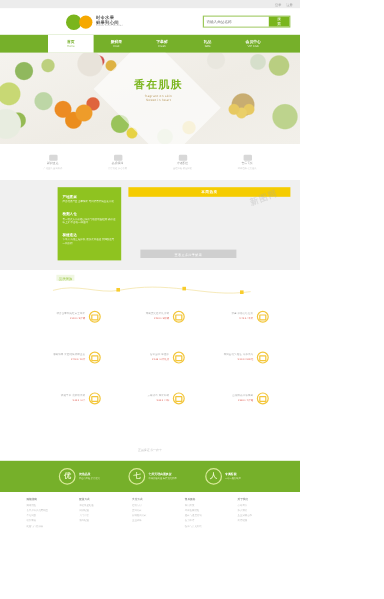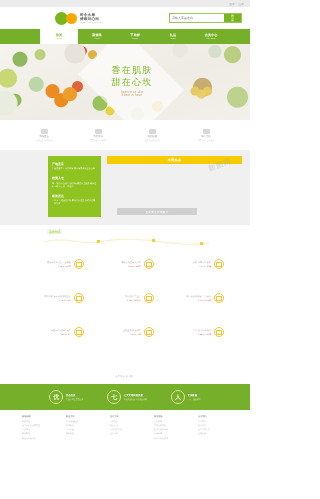--- a/index.html
+++ b/index.html
@@ -63,21 +63,21 @@
       radial-gradient(circle at 93% 14%, #b8cf7d 0 8px, transparent 9px),
       radial-gradient(circle at 86% 10%, #d6dfca 0 6px, transparent 7px),
       radial-gradient(circle at 72% 8%, #e9e7df 0 7px, transparent 8px),
       radial-gradient(circle at 63% 82%, #eedc9a 0 5px, transparent 6px),
       radial-gradient(circle at 55% 92%, #dfe6cf 0 6px, transparent 7px),
       linear-gradient(160deg,#f5f3ee 0%,#efece5 55%,#f2f0ea 100%);
     filter:saturate(.95);
   }
   .hero-card{position:absolute;left:88px;top:6px;width:86px;height:64px;background:rgba(255,255,255,.62);transform:rotate(45deg);}
   .hero-txt{position:absolute;left:92px;top:20px;width:80px;text-align:center;}
-  .hero-line{font-size:9px;font-weight:normal;color:#7ab51d;letter-spacing:1.2px;line-height:1.35;display:block;text-shadow:0 0 1px rgba(255,255,255,.9);}
+  .hero-line{font-size:9px;font-weight:bold;color:#7ab51d;letter-spacing:1.2px;line-height:1.35;display:block;text-shadow:0 0 1px rgba(255,255,255,.9);}
   .hero-sub{font-size:2.6px;color:#b99a5e;display:block;letter-spacing:.3px;margin-top:3px;}
   .hero-sub2{font-size:2.6px;color:#b99a5e;display:block;letter-spacing:.3px;}
 
   
   .features{height:30px;background:#fff;display:flex;align-items:center;justify-content:center;gap:16px;}
   .feature{width:38px;text-align:center;}
   .feat-ico{width:7px;height:5px;margin:0 auto 1.5px;background:#d8d8d8;border-radius:1px;}
   .feat-t{font-size:2.4px;color:#9b9b9b;display:block;}
   .feat-s{font-size:1.9px;color:#cfcfcf;display:block;margin-top:.5px;}
 
@@ -172,21 +172,20 @@
       <span class="nav-cn">会员中心</span>
       <span class="nav-en">VIP Club</span>
     </div>
   </div>
 
   <div class="hero">
     <div class="hero-bg"></div>
     <div class="hero-card"></div>
     <div class="hero-txt">
       <span class="hero-line">香在肌肤</span>
-      <span class="hero-line">甜在心坎</span>
       <span class="hero-sub">fragrant on skin</span>
       <span class="hero-sub2">Sweet in heart</span>
     </div>
   </div>
 
   <div class="features">
     <div class="feature">
       <div class="feat-ico"></div>
       <span class="feat-t">新鲜直达</span>
       <span class="feat-s">产地直供 当日采摘</span>

